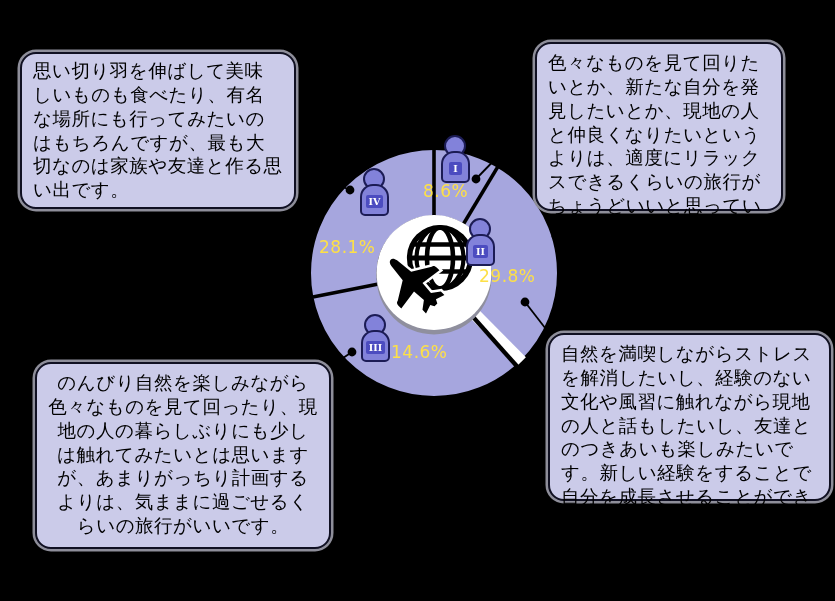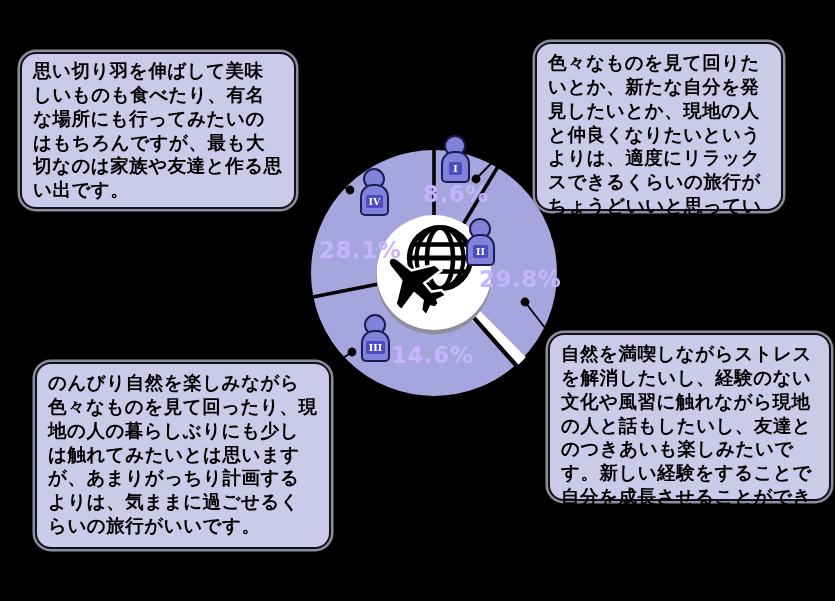--- a/index.html
+++ b/index.html
@@ -8,25 +8,25 @@
     font-family:"DejaVu Sans",sans-serif;
   }
   .canvas svg{position:absolute;left:0;top:0;}
   .callout{
     position:absolute;box-sizing:border-box;
     background:#cbcbe9;
     border:2.5px solid #101022;
     border-radius:16px;
     box-shadow:0 0 0 2.5px #8e8e9a;
     padding:7px 11px;
-    color:#000;font-weight:bold;font-size:18.5px;line-height:1.29;
+    color:#000;font-weight:normal;font-size:18.5px;line-height:1.29;
     letter-spacing:0.5px;
   }
   .pct{
-    position:absolute;color:#c4b5fd;font-weight:bold;font-size:23px;
+    position:absolute;color:#fde047;font-weight:normal;font-size:17px;
     white-space:nowrap;letter-spacing:0.5px;
   }
   .person{position:absolute;width:28px;}
   .p-head{
     width:18px;height:18px;border-radius:50%;
     background:#8282da;border:2.5px solid #1c1c55;
     margin:0 auto;position:relative;z-index:0;
   }
   .p-body{
     width:25px;height:28px;margin:-6px auto 0 auto;
@@ -100,16 +100,16 @@
     </div>
   </div>
 
   <div class="pct" style="left:423px;top:181px;">8.6%</div>
   <div class="pct" style="left:479px;top:266px;">29.8%</div>
   <div class="pct" style="left:391px;top:342px;">14.6%</div>
   <div class="pct" style="left:319px;top:221px;margin-top:16px;">28.1%</div>
 
   <div class="callout" style="left:20px;top:52px;width:276px;height:157px;padding-top:5px;">思い切り羽を伸ばして美味しいものも食べたり、有名な場所にも行ってみたいのはもちろんですが、最も大切なのは家族や友達と作る思い出です。</div>
   <div class="callout" style="left:535px;top:42px;width:248px;height:169px;">色々なものを見て回りたいとか、新たな自分を発見したいとか、現地の人と仲良くなりたいというよりは、適度にリラックスできるくらいの旅行がちょうどいいと思っています。</div>
-  <div class="callout" style="left:35px;top:362px;width:296px;height:187px;">のんびり自然を楽しみながら色々なものを見て回ったり、現地の人の暮らしぶりにも少しは触れてみたいとは思いますが、あまりがっちり計画するよりは、気ままに過ごせるくらいの旅行がいいです。</div>
+  <div class="callout" style="left:35px;top:362px;width:296px;height:187px;text-align:center;">のんびり自然を楽しみながら色々なものを見て回ったり、現地の人の暮らしぶりにも少しは触れてみたいとは思いますが、あまりがっちり計画するよりは、気ままに過ごせるくらいの旅行がいいです。</div>
   <div class="callout" style="left:548px;top:333px;width:283px;height:168px;">自然を満喫しながらストレスを解消したいし、経験のない文化や風習に触れながら現地の人と話もしたいし、友達とのつきあいも楽しみたいです。新しい経験をすることで自分を成長させることができたら、とも思います。</div>
 
 </div>
 
 </body></html>

